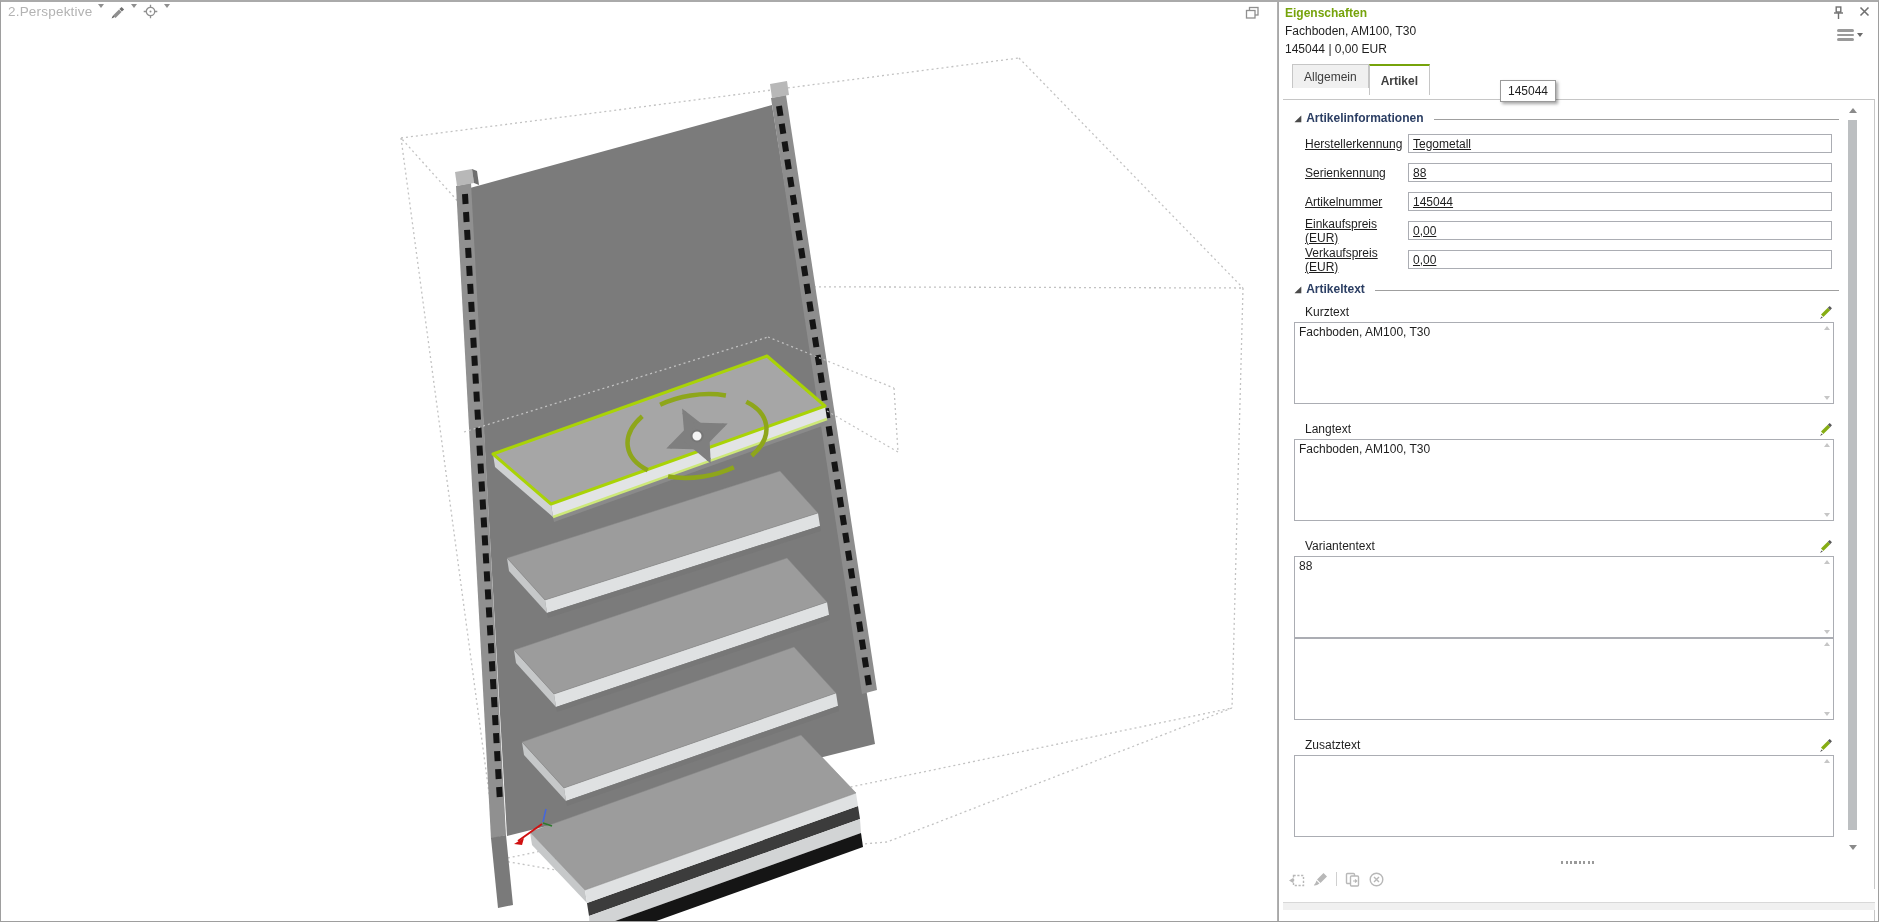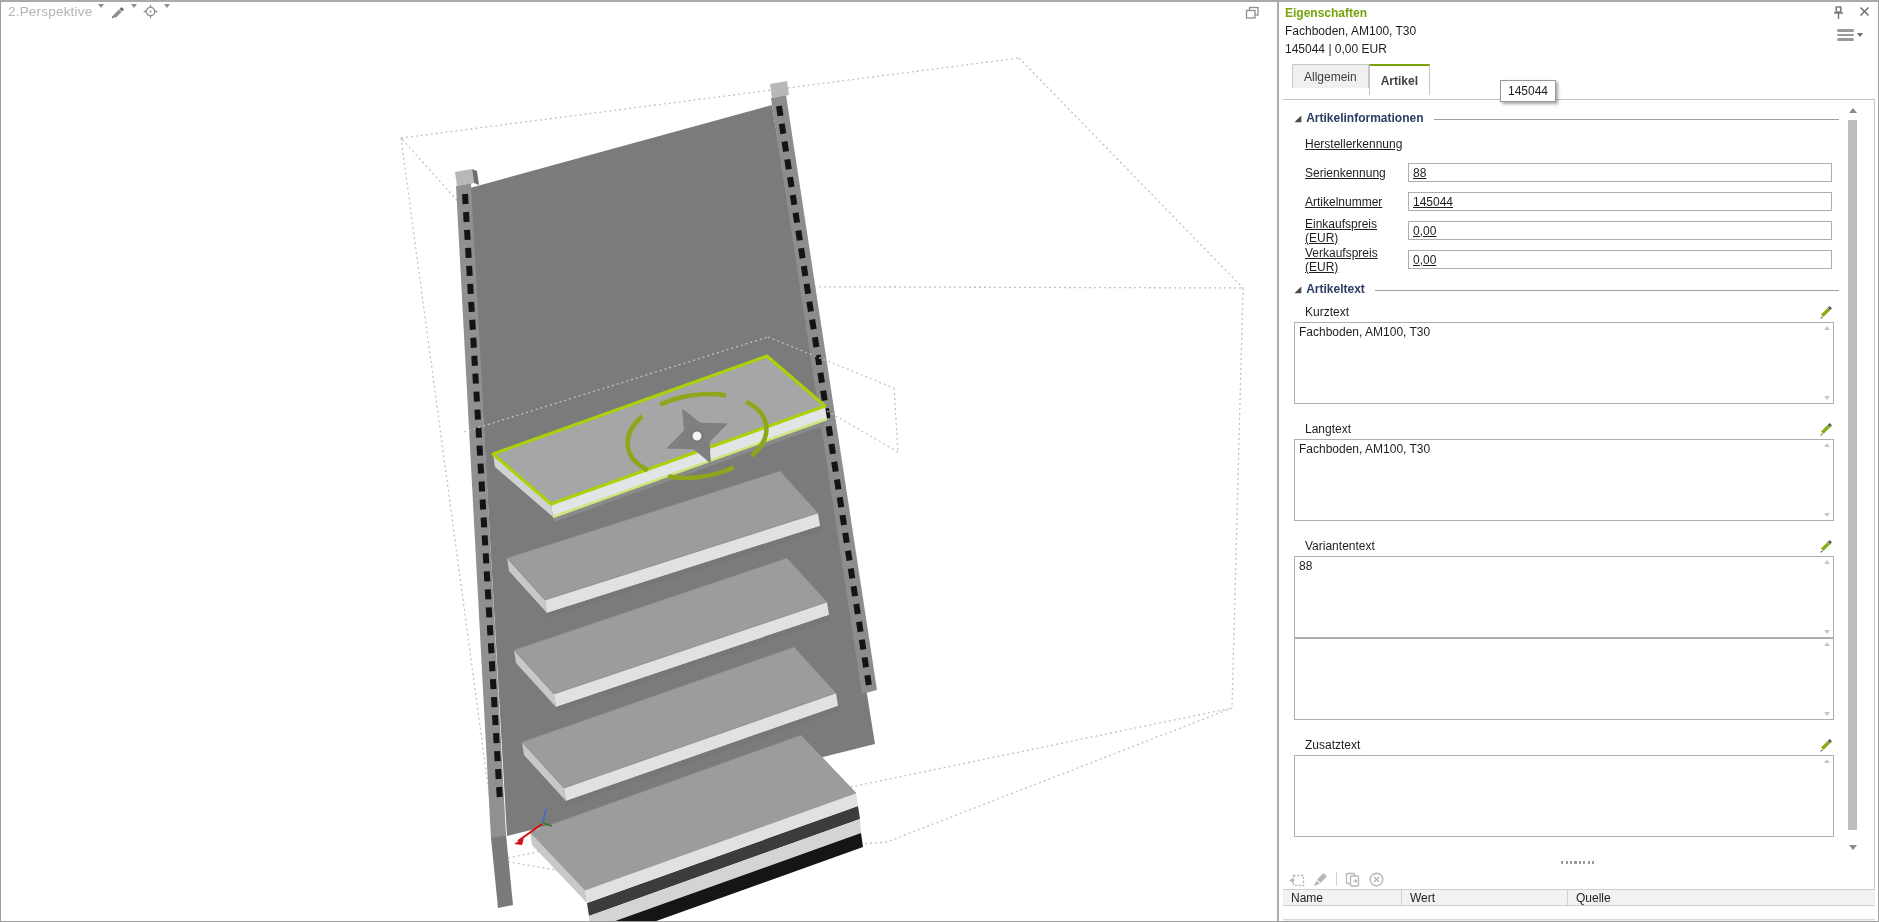--- a/index.html
+++ b/index.html
@@ -264,20 +264,21 @@
     <div class="content">
 
       <div class="sect">
         <span class="tri">◢</span>
         <span>Artikelinformationen</span>
         <span class="rule"></span>
       </div>
 
       <div class="frow">
         <label>Herstellerkennung</label>
+        <input class="tin" value="Tegometall" style="">
       </div>
       <div class="frow">
         <label>Serienkennung</label>
         <input class="tin" value="88" style="">
       </div>
       <div class="frow">
         <label>Artikelnummer</label>
         <input class="tin" value="145044" style="">
       </div>
       <div class="frow">
@@ -399,23 +400,18 @@
           </svg>
         </span>
         <span style="display:flex;">
           <svg width="17" height="17" viewBox="0 0 17 17">
             <circle cx="8.5" cy="8.5" r="6.3" fill="none" stroke="#b8b8b8" stroke-width="1.4"></circle>
             <path d="M6 6 L11 11 M11 6 L6 11" stroke="#b8b8b8" stroke-width="1.4"></path>
           </svg>
         </span>
       </div>
 
-      <div class="thead">
-        <div class="c c0">Name</div>
-        <div class="c c1">Wert</div>
-        <div class="c c2">Quelle</div>
-      </div>
       <div class="tempty"></div>
       <div class="hstrip"></div>
     </div>
   </div>
 
 </div>
 
 </body></html>

